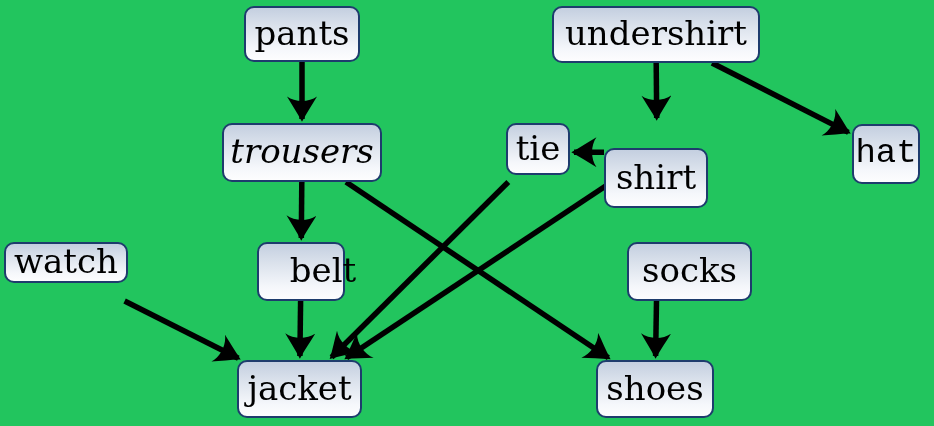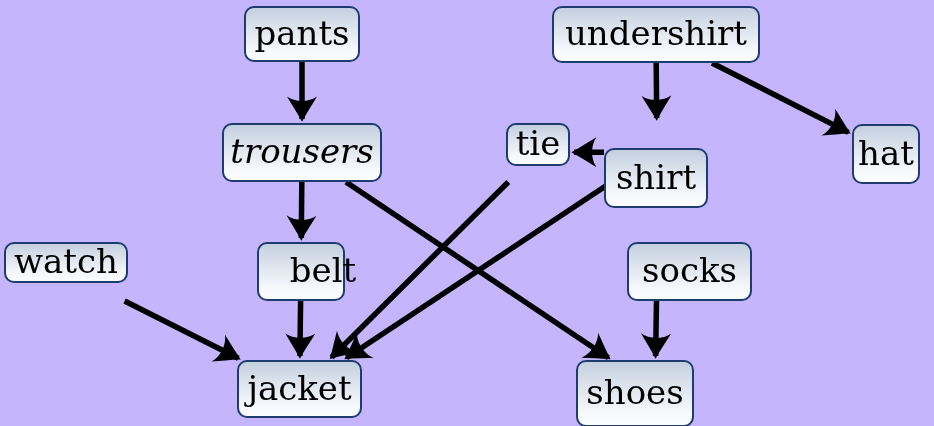--- a/index.html
+++ b/index.html
@@ -4,21 +4,21 @@
 <style>
   html, body {
     margin: 0;
     padding: 0;
     background: #ffffff;
   }
   #diagram-canvas {
     position: relative;
     width: 934px;
     height: 426px;
-    background: #c4b5fd;
+    background: #22c55e;
     overflow: hidden;
     font-family: "DejaVu Serif", "Liberation Serif", serif;
   }
   #edge-layer {
     position: absolute;
     left: 0;
     top: 0;
     width: 934px;
     height: 426px;
     pointer-events: none;
@@ -65,21 +65,21 @@
         <line x1="611.7" y1="182.0" x2="346.6" y2="357.8" class="edge-line" marker-end="url(#arrowhead)"></line>
         <line x1="124.6" y1="301.0" x2="238.3" y2="358.2" class="edge-line" marker-end="url(#arrowhead)"></line>
         <line x1="300.6" y1="301.0" x2="299.9" y2="356.0" class="edge-line" marker-end="url(#arrowhead)"></line>
         <line x1="656.5" y1="301.0" x2="655.6" y2="356.0" class="edge-line" marker-end="url(#arrowhead)"></line>
       </g>
   </svg>
 
 <div class="node" style="left: 244px; top: 6px; width: 116px; height: 56px;">pants</div>
     <div class="node" style="left: 552px; top: 6px; width: 208px; height: 57px;">undershirt</div>
     <div class="node" style="left: 222px; top: 123px; width: 160px; height: 59px; font-style: italic;">trousers</div>
-    <div class="node" style="left: 506px; top: 123px; width: 64px; height: 43px;">tie</div>
+    <div class="node" style="left: 506px; top: 123px; width: 64px; height: 52px;">tie</div>
     <div class="node" style="left: 604px; top: 122px; width: 104px; height: 60px; margin-top: 26px;">shirt</div>
-    <div class="node" style="left: 852px; top: 124px; width: 68px; height: 60px;">hat</div>
+    <div class="node" style="left: 852px; top: 124px; width: 68px; height: 60px; font-family: Liberation Mono, monospace;">hat</div>
     <div class="node" style="left: 4px; top: 242px; width: 124px; height: 41px;">watch</div>
     <div class="node" style="left: 257px; top: 242px; width: 88px; height: 59px; padding-left: 44px;">belt</div>
     <div class="node" style="left: 627px; top: 242px; width: 125px; height: 59px;">socks</div>
     <div class="node" style="left: 237px; top: 360px; width: 125px; height: 58px;">jacket</div>
-    <div class="node" style="left: 576px; top: 360px; width: 118px; height: 67px;">shoes</div>
+    <div class="node" style="left: 596px; top: 360px; width: 118px; height: 58px;">shoes</div>
   </div>
 
 </body></html>

